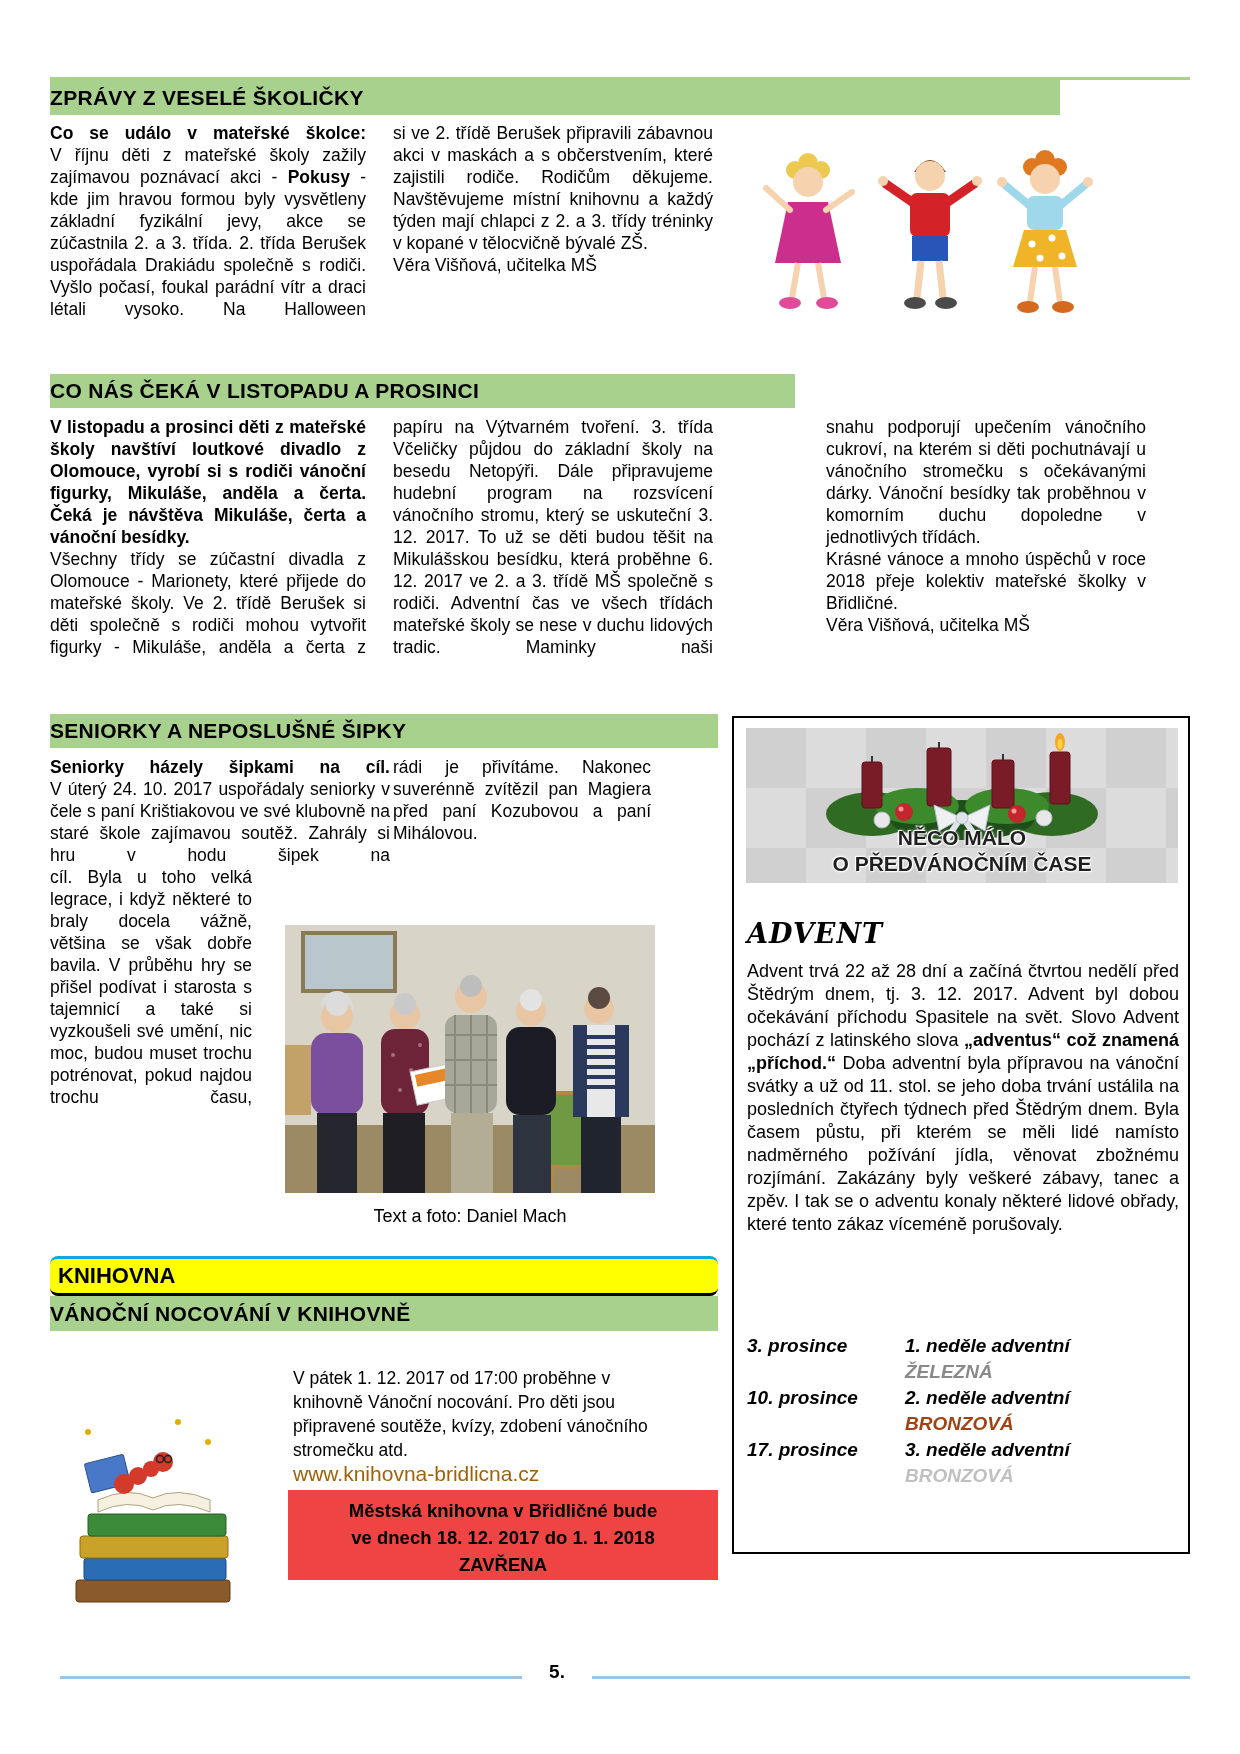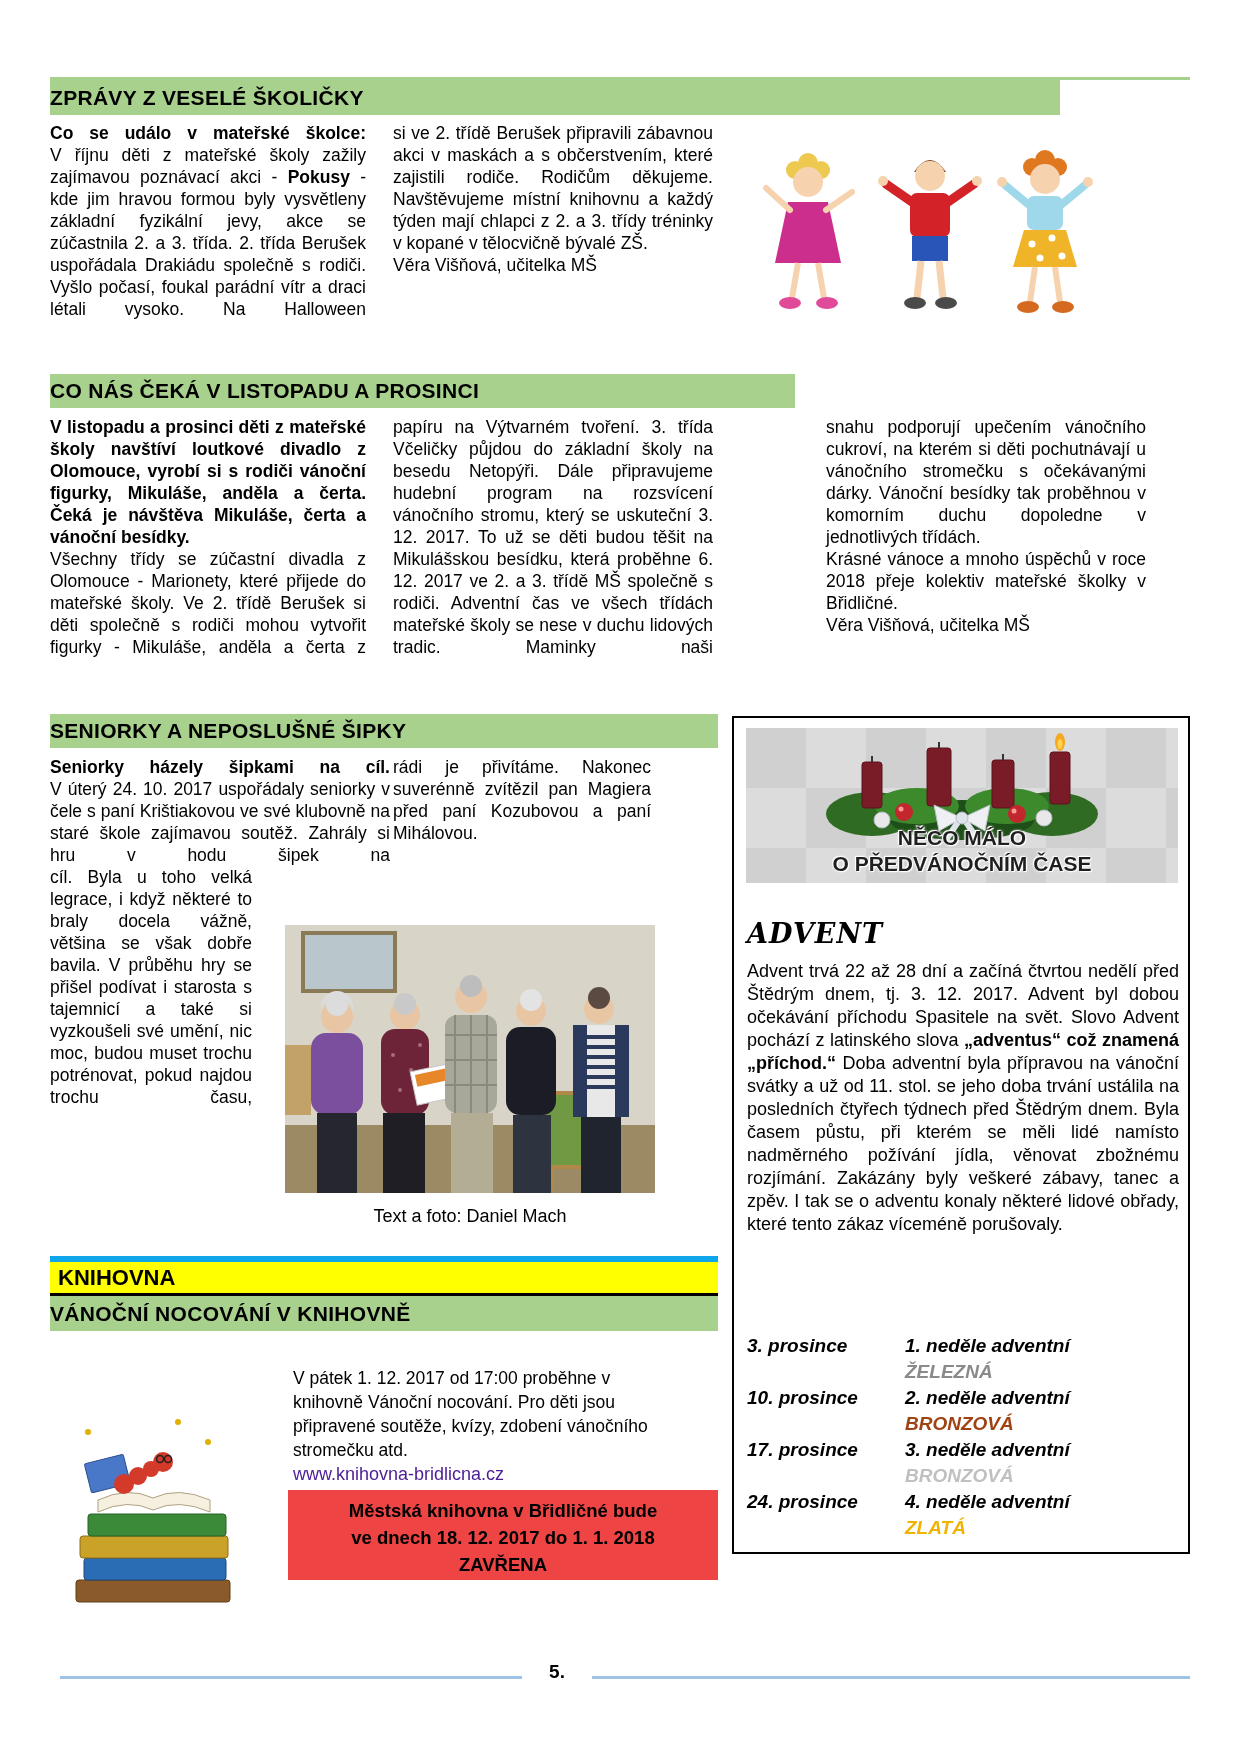--- a/index.html
+++ b/index.html
@@ -7,24 +7,24 @@
         font-family:"Liberation Sans",sans-serif;color:#000;overflow:hidden;}
   .abs{position:absolute;}
   .bar{background:#a9d18e;display:flex;align-items:center;
        font-weight:700;font-size:21px;letter-spacing:.3px;}
   .topline{background:#a9d18e;height:3px;}
   .col{text-align:justify;font-size:17.5px;line-height:22px;}
   .jl{text-align-last:justify;}
   .b{font-weight:700;}
   p{margin:0;}
   .sig{margin-top:0;}
-  .yellowbar{background:#ffff00;border-top:6px solid #0ea5e9;border-bottom:3px solid #000;
-             display:flex;align-items:center;font-weight:700;font-size:22px;padding-left:8px;box-sizing:border-box;}
+  .yellowbar{background:#ffff00;border-top:3px solid #0ea5e9;border-bottom:3px solid #000;
+             display:flex;align-items:center;font-weight:700;font-size:22px;padding-left:8px;box-sizing:border-box;border-radius:8px;}
   .libtext{font-size:17.5px;line-height:24px;margin-top:24px;}
-  .link{color:#4c1d95;text-decoration:none;font-size:18px;}
+  .link{color:#a16207;text-decoration:none;font-size:21px;}
   .noticebox{background:#ef4444;text-align:center;font-weight:700;font-size:18.5px;line-height:27px;
              padding-top:7px;box-sizing:border-box;}
   .adventbox{border:2px solid #000;box-sizing:border-box;}
   .panel{background:repeating-conic-gradient(#dcdcdc 0% 25%, #d0d0d0 0% 50%) 0 0/120px 120px;}
   .paneltitle{position:absolute;left:0;right:0;bottom:6px;text-align:center;font-weight:700;font-size:21px;
               line-height:26px;color:#1f1f1f;
               text-shadow:0 0 3px #fff,0 0 3px #fff,1px 1px 0 #fff,-1px -1px 0 #fff;}
   .adventh{font-family:"DejaVu Serif",serif;font-style:italic;font-weight:700;font-size:27px;letter-spacing:1px;}
   .adventbody{text-align:justify;font-size:18px;line-height:23px;}
   .schedrow{display:grid;grid-template-columns:158px 1fr;font-style:italic;font-weight:700;font-size:19px;line-height:26px;}
@@ -285,27 +285,20 @@
           <div style="color: rgb(161, 66, 19);">BRONZOVÁ</div>
         </div>
       </div>
       <div class="schedrow">
         <div>17. prosince</div>
         <div>
           <div>3. neděle adventní</div>
           <div style="color: rgb(192, 192, 192);">BRONZOVÁ</div>
         </div>
       </div>
-      <div class="schedrow">
-        <div>24. prosince</div>
-        <div>
-          <div>4. neděle adventní</div>
-          <div style="color: rgb(240, 180, 0);">ZLATÁ</div>
-        </div>
-      </div>
     </div>
   </div>
 
   <div class="abs footline" style="left:60px;top:1676px;width:462px;"></div>
   <div class="abs pagenum" style="left:522px;top:1661px;width:70px;">5.</div>
   <div class="abs footline" style="left:592px;top:1676px;width:598px;"></div>
 
 </div>
 
 </body></html>

